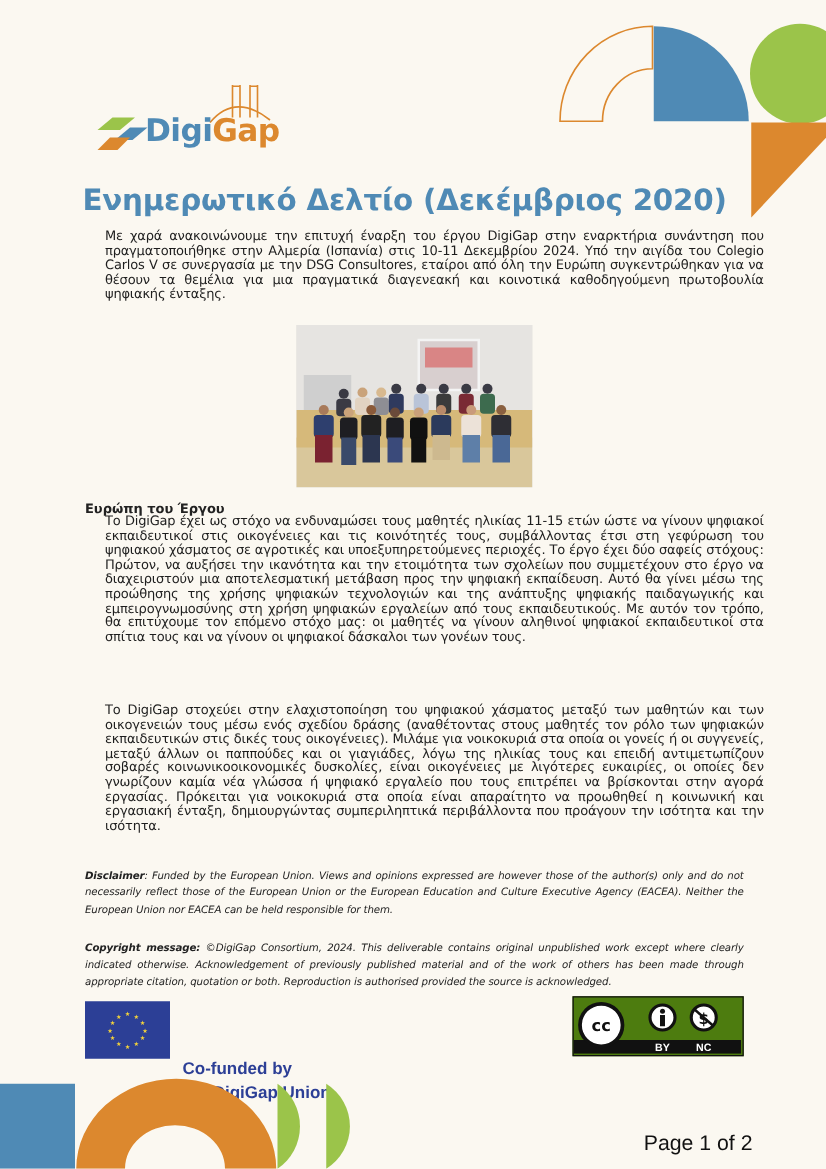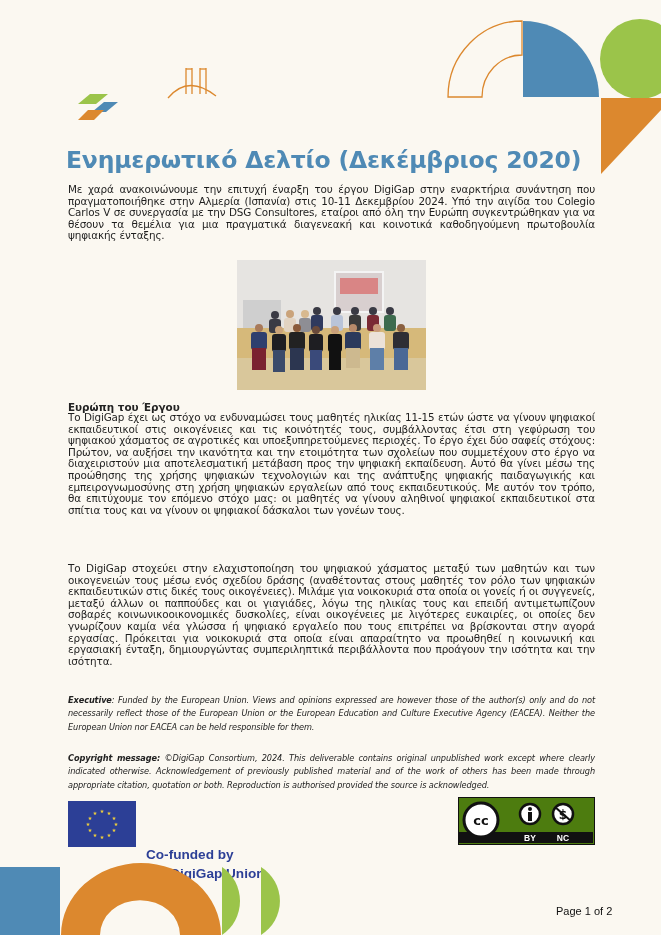--- a/index.html
+++ b/index.html
@@ -19,21 +19,21 @@
     }
     .logo-text .digi { color: #4f8ab5; }
     .logo-text .gap { color: #dc882e; }
     
     .title {
       position: absolute; left: 66px; top: 146px; width: 540px;
       font-family: "DejaVu Sans", sans-serif; font-weight: bold;
       font-size: 23.5px; color: #4f8ab5; letter-spacing: -0.2px; white-space: nowrap;
     }
     .para {
-      position: absolute; left: 68px; width: 527px;
+      position: absolute; left: 84px; width: 527px;
       font-size: 10.4px; line-height: 11.6px; text-align: justify; color: #1e1e1e;
       letter-spacing: -0.15px;
     }
     .p1 { top: 184px; }
     .photo {
       position: absolute; left: 237px; top: 260px; width: 189px; height: 130px;
       background: #e9e6e2; overflow: hidden;
     }
     .heading {
       position: absolute; left: 68px; top: 401px; font-weight: bold; font-size: 10.4px;
@@ -53,22 +53,22 @@
     }
     .eu-text {
       position: absolute; left: 146px; top: 845px; font-weight: bold; font-size: 13.6px;
       line-height: 19px; color: #2c3f96; font-family: "Liberation Sans", sans-serif;
     }
     .cc-badge {
       position: absolute; left: 458px; top: 797px; width: 137px; height: 48px;
       background: #4d7c0f; border: 1.5px solid #111; box-sizing: border-box;
     }
     .page-num {
-      position: absolute; left: 515px; top: 905px; font-size: 11px;
-      font-family: "Liberation Sans", sans-serif; color: #111; margin-left: 41px;
+      position: absolute; left: 515px; top: 905px; font-size: 17px;
+      font-family: "Liberation Sans", sans-serif; color: #111;
     }
   </style>
 </head>
 <body>
 
 <svg class="deco" style="left:440px;top:0;" width="221" height="180">
   <path d="M8 97 A74 76 0 0 1 82 21 L82 55 A40 42 0 0 0 42 97 Z" fill="none" stroke="#dc882e" stroke-width="1.3"></path>
   <path d="M83 21 A76 76 0 0 1 159 97 L83 97 Z" fill="#4f8ab5"></path>
   <circle cx="200" cy="59" r="40" fill="#9bc44a"></circle>
   <path d="M161 98 L221 98 L221 110 L161 174 Z" fill="#dc882e"></path>
@@ -82,20 +82,23 @@
     <g stroke="#dc882e" stroke-width="1.3" fill="none">
       <path d="M92 32 Q112 8 140 30"></path>
       <line x1="110" y1="2" x2="110" y2="28"></line>
       <line x1="116" y1="2" x2="116" y2="28"></line>
       <line x1="124" y1="2" x2="124" y2="28"></line>
       <line x1="130" y1="2" x2="130" y2="28"></line>
       <line x1="110" y1="3" x2="116" y2="3"></line>
       <line x1="124" y1="3" x2="130" y2="3"></line>
     </g>
   </svg>
+  <div class="logo-text">
+    <span class="digi">Digi</span><span class="gap">Gap</span>
+  </div>
 </div>
 
 <h1 class="title" style="margin:0;">Ενημερωτικό Δελτίο (Δεκέμβριος 2020)</h1>
 
 <p class="para p1" style="margin:0;">Με χαρά ανακοινώνουμε την επιτυχή έναρξη του έργου DigiGap στην εναρκτήρια συνάντηση που πραγματοποιήθηκε στην Αλμερία (Ισπανία) στις 10-11 Δεκεμβρίου 2024. Υπό την αιγίδα του Colegio Carlos V σε συνεργασία με την DSG Consultores, εταίροι από όλη την Ευρώπη συγκεντρώθηκαν για να θέσουν τα θεμέλια για μια πραγματικά διαγενεακή και κοινοτικά καθοδηγούμενη πρωτοβουλία ψηφιακής ένταξης.</p>
 
 <div class="photo" title="Group photo of project partners">
   <svg width="189" height="130">
     <rect x="0" y="0" width="189" height="90" fill="#e6e4e1"></rect>
     <rect x="98" y="12" width="48" height="40" fill="#d8cfcf" stroke="#f4f4f4" stroke-width="2"></rect>
@@ -148,21 +151,21 @@
         <rect x="157" y="88" width="14" height="22" fill="#4a6896"></rect>
     </g>
   </svg>
 </div>
 
 <div class="heading">Ευρώπη του Έργου</div>
 <p class="para p2" style="margin:0;">Το DigiGap έχει ως στόχο να ενδυναμώσει τους μαθητές ηλικίας 11-15 ετών ώστε να γίνουν ψηφιακοί εκπαιδευτικοί στις οικογένειες και τις κοινότητές τους, συμβάλλοντας έτσι στη γεφύρωση του ψηφιακού χάσματος σε αγροτικές και υποεξυπηρετούμενες περιοχές. Το έργο έχει δύο σαφείς στόχους: Πρώτον, να αυξήσει την ικανότητα και την ετοιμότητα των σχολείων που συμμετέχουν στο έργο να διαχειριστούν μια αποτελεσματική μετάβαση προς την ψηφιακή εκπαίδευση. Αυτό θα γίνει μέσω της προώθησης της χρήσης ψηφιακών τεχνολογιών και της ανάπτυξης ψηφιακής παιδαγωγικής και εμπειρογνωμοσύνης στη χρήση ψηφιακών εργαλείων από τους εκπαιδευτικούς. Με αυτόν τον τρόπο, θα επιτύχουμε τον επόμενο στόχο μας: οι μαθητές να γίνουν αληθινοί ψηφιακοί εκπαιδευτικοί στα σπίτια τους και να γίνουν οι ψηφιακοί δάσκαλοι των γονέων τους.</p>
 <p class="para p3" style="margin:0;">Το DigiGap στοχεύει στην ελαχιστοποίηση του ψηφιακού χάσματος μεταξύ των μαθητών και των οικογενειών τους μέσω ενός σχεδίου δράσης (αναθέτοντας στους μαθητές τον ρόλο των ψηφιακών εκπαιδευτικών στις δικές τους οικογένειες). Μιλάμε για νοικοκυριά στα οποία οι γονείς ή οι συγγενείς, μεταξύ άλλων οι παππούδες και οι γιαγιάδες, λόγω της ηλικίας τους και επειδή αντιμετωπίζουν σοβαρές κοινωνικοοικονομικές δυσκολίες, είναι οικογένειες με λιγότερες ευκαιρίες, οι οποίες δεν γνωρίζουν καμία νέα γλώσσα ή ψηφιακό εργαλείο που τους επιτρέπει να βρίσκονται στην αγορά εργασίας. Πρόκειται για νοικοκυριά στα οποία είναι απαραίτητο να προωθηθεί η κοινωνική και εργασιακή ένταξη, δημιουργώντας συμπεριληπτικά περιβάλλοντα που προάγουν την ισότητα και την ισότητα.</p>
 
 <p class="legal l1" style="margin:0;">
-  <b>Executive</b><span>: Funded by the European Union. Views and opinions expressed are however those of the author(s) only and do not necessarily reflect those of the European Union or the European Education and Culture Executive Agency (EACEA). Neither the European Union nor EACEA can be held responsible for them.</span>
+  <b>Disclaimer</b><span>: Funded by the European Union. Views and opinions expressed are however those of the author(s) only and do not necessarily reflect those of the European Union or the European Education and Culture Executive Agency (EACEA). Neither the European Union nor EACEA can be held responsible for them.</span>
 </p>
 <p class="legal l2" style="margin:0;">
   <b>Copyright message:</b><span> ©DigiGap Consortium, 2024. This deliverable contains original unpublished work except where clearly indicated otherwise. Acknowledgement of previously published material and of the work of others has been made through appropriate citation, quotation or both. Reproduction is authorised provided the source is acknowledged.</span>
 </p>
 
 <div class="eu-flag">
   <svg width="68" height="46">
     <g fill="#f3d23a" font-size="5" text-anchor="middle" font-family="DejaVu Sans, sans-serif">
       <text x="34" y="12">★</text>
         <text x="41" y="14">★</text>

